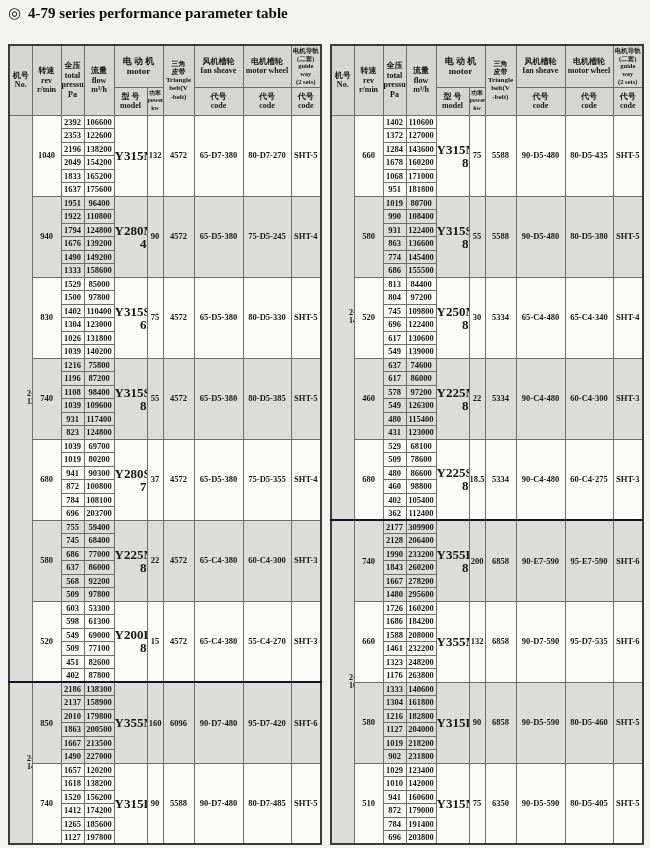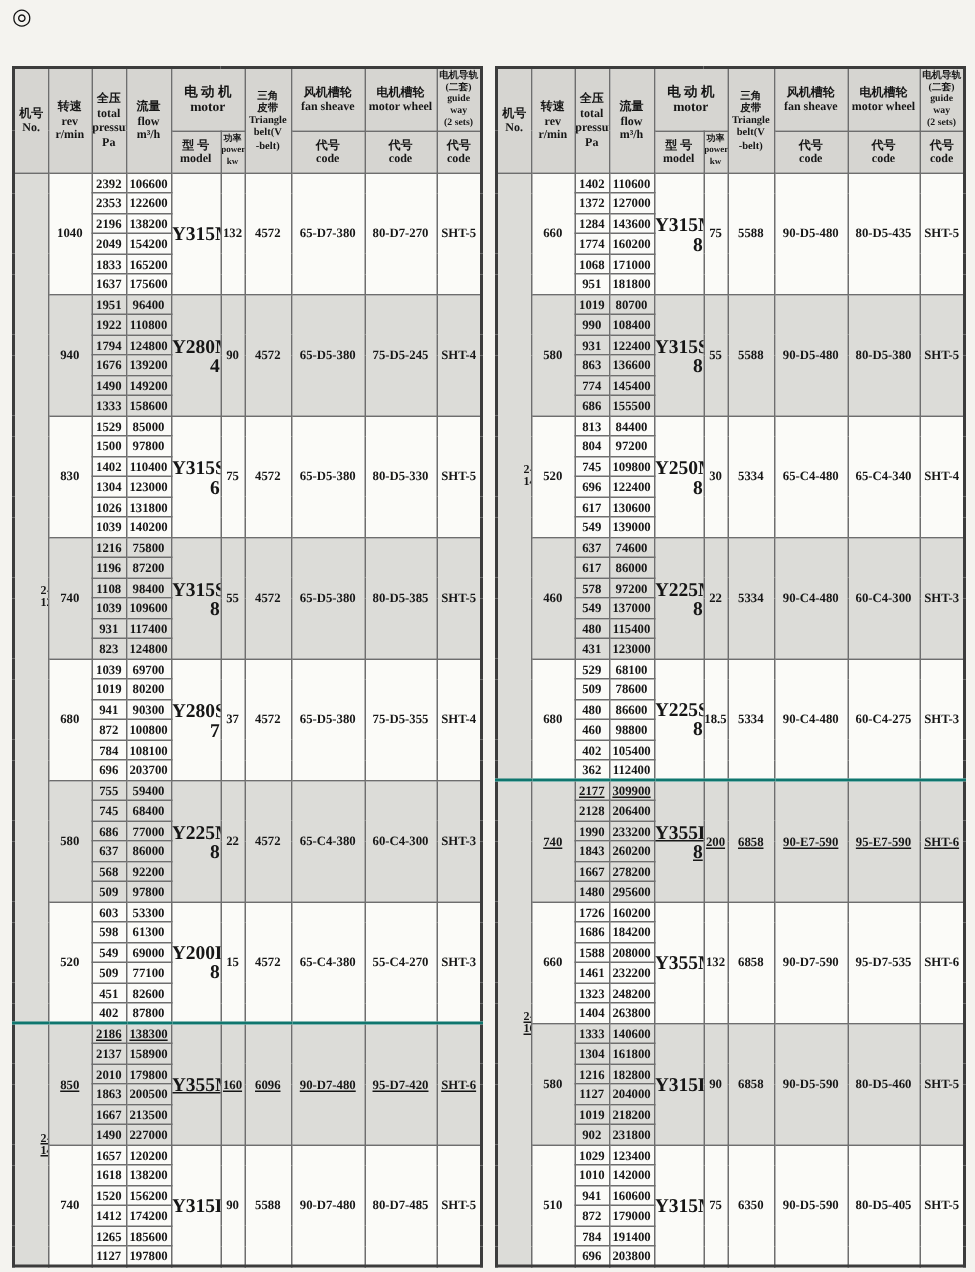--- a/index.html
+++ b/index.html
@@ -32,29 +32,30 @@
   .f8  { font-size:8px; }
   .f7  { font-size:7px;margin-top:48px; }
   .f65 { font-size:6.5px; }
   .f6  { font-size:6px; }
   tbody tr { height:13.5px; }
   tbody td { font-size:8.5px; line-height:1; }
   td.no-col { background:#dcdcd8; font-size:8px;padding-left:17px; }
   td.shade  { background:#dcdcd8; }
   td.model  { font-size:13px;text-align:right; }
   tr.group-top td   { border-top:1px solid #454545; }
-  tr.section-top td { border-top:2px solid #0f766e;text-decoration:underline; }
+  tr.section-top td { border-top:2px solid #0f172a; }
 </style>
 </head>
 <body>
 
 <div class="page">
 
   <div class="title-bar">
     <span class="title-icon">◎</span>
+    <span class="title-en">4-79 series performance parameter table</span>
   </div>
 
   <table class="perf" id="table-left">
     <colgroup>
       <col style="width:23px">
         <col style="width:29px">
         <col style="width:23px">
         <col style="width:30px">
       <col style="width:33px">
         <col style="width:16px">
@@ -466,21 +467,21 @@
         </tr>
         <tr>
           <td>1372</td>
           <td>127000</td>
         </tr>
         <tr>
           <td>1284</td>
           <td>143600</td>
         </tr>
         <tr>
-          <td>1774</td>
+          <td>1678</td>
           <td>160200</td>
         </tr>
         <tr>
           <td>1068</td>
           <td>171000</td>
         </tr>
         <tr>
           <td>951</td>
           <td>181800</td>
         </tr>
@@ -560,21 +561,21 @@
         <tr>
           <td class="shade">617</td>
           <td class="shade">86000</td>
         </tr>
         <tr>
           <td class="shade">578</td>
           <td class="shade">97200</td>
         </tr>
         <tr>
           <td class="shade">549</td>
-          <td class="shade">137000</td>
+          <td class="shade">126300</td>
         </tr>
         <tr>
           <td class="shade">480</td>
           <td class="shade">115400</td>
         </tr>
         <tr>
           <td class="shade">431</td>
           <td class="shade">123000</td>
         </tr>
         <tr class="group-top">
@@ -661,21 +662,21 @@
         </tr>
         <tr>
           <td>1461</td>
           <td>232200</td>
         </tr>
         <tr>
           <td>1323</td>
           <td>248200</td>
         </tr>
         <tr>
-          <td>1404</td>
+          <td>1176</td>
           <td>263800</td>
         </tr>
         <tr class="group-top">
           <td rowspan="6" class="shade">580</td>
           <td class="shade">1333</td>
           <td class="shade">140600</td>
           <td rowspan="6" class="model shade">Y315L₁-8</td>
           <td rowspan="6" class="shade">90</td>
           <td rowspan="6" class="shade">6858</td>
           <td rowspan="6" class="shade">90-D5-590</td>

